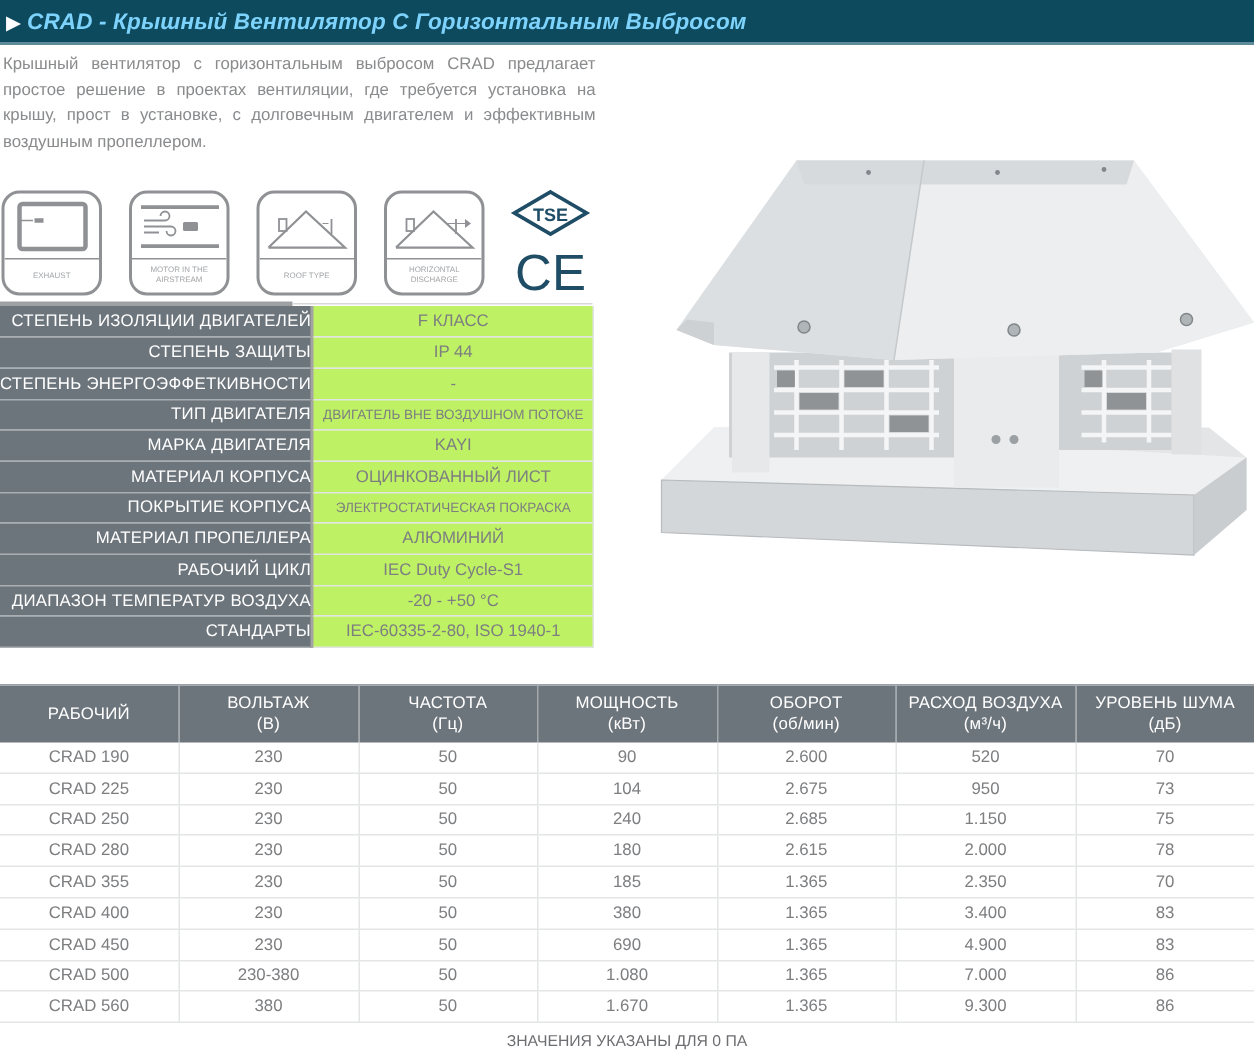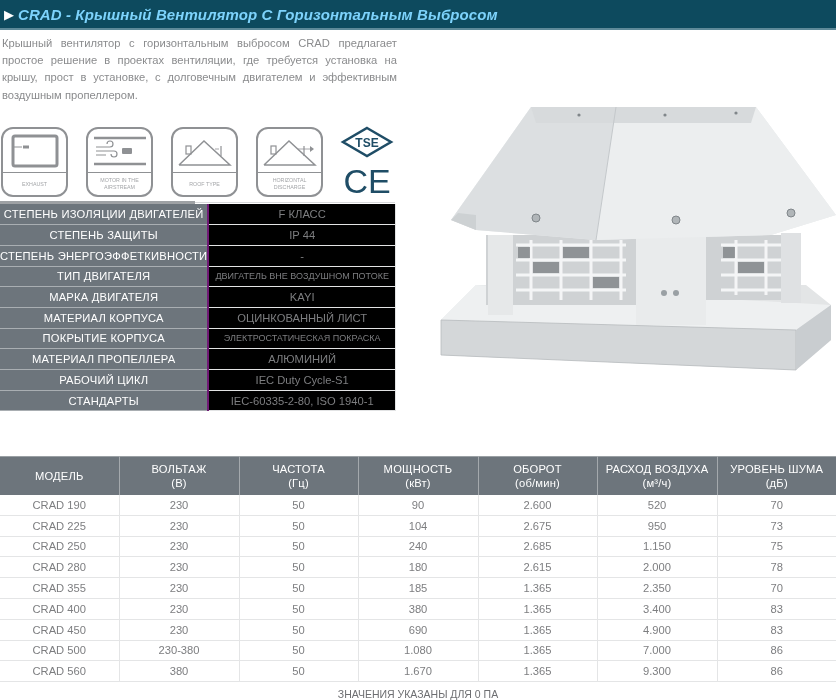--- a/index.html
+++ b/index.html
@@ -33,24 +33,24 @@
   .feature svg { position: absolute; left: 0; top: 0; }
   .cert { position: absolute; left: 340px; top: 0; width: 55px; height: 75px; }
 
   .icons-rule { position: absolute; left: 0; top: 201px; width: 195px; height: 3px; background: #9ea1a4; }
   .icons-rule2 { position: absolute; left: 195px; top: 202px; width: 200px; height: 1px; background: #d7d8da; }
 
   .spec { position: absolute; left: 0; top: 204px; width: 396px; border-collapse: collapse; }
   .spec td { height: 20.7px; font-size: 11.2px; text-align: center; white-space: nowrap; }
   .spec td.k {
     width: 196px; background: #6d757c; color: #ffffff; letter-spacing: 0.2px;
-    border-bottom: 1px solid #a9aeb2; border-right: 2px solid #701a75;
+    border-bottom: 1px solid #a9aeb2; border-right: 2px solid #a3a3a3; text-align: right;
   }
   .spec td.v {
-    background: #000000; color: #7d7e80; border-bottom: 1px solid #e2e3e4; border-right: 1px solid #e2e3e4; margin-left: 40px;
+    background: #bef264; color: #7d7e80; border-bottom: 1px solid #e2e3e4; border-right: 1px solid #e2e3e4; margin-left: 40px;
   }
   .spec td.v.small { font-size: 9px; }
 
   .product { position: absolute; left: 436px; top: 95px; width: 400px; height: 280px; }
 
   .models { position: absolute; left: 0; top: 456px; width: 836px; border-collapse: collapse; }
   .models th {
     background: #6d757c; color: #ffffff; font-weight: normal; font-size: 11.2px; line-height: 14px;
     height: 38px; text-align: center; border-right: 1px solid #a4a9ad; border-top: 1px solid #9aa0a4;
     letter-spacing: 0.2px;
@@ -167,20 +167,24 @@
         <td class="k">ПОКРЫТИЕ КОРПУСА</td>
         <td class="v small">ЭЛЕКТРОСТАТИЧЕСКАЯ ПОКРАСКА</td>
       </tr>
     <tr>
         <td class="k">МАТЕРИАЛ ПРОПЕЛЛЕРА</td>
         <td class="v">АЛЮМИНИЙ</td>
       </tr>
     <tr>
         <td class="k">РАБОЧИЙ ЦИКЛ</td>
         <td class="v">IEC Duty Cycle-S1</td>
+      </tr>
+    <tr>
+        <td class="k">ДИАПАЗОН ТЕМПЕРАТУР ВОЗДУХА</td>
+        <td class="v">-20 - +50 °C</td>
       </tr>
     <tr>
         <td class="k">СТАНДАРТЫ</td>
         <td class="v">IEC-60335-2-80, ISO 1940-1</td>
       </tr>
   </tbody>
 </table>
 
 <svg class="product" viewBox="0 0 400 280">
 
@@ -241,21 +245,21 @@
     <col style="width:119px">
       <col style="width:120px">
       <col style="width:119px">
       <col style="width:120px">
     <col style="width:119px">
       <col style="width:120px">
       <col style="width:119px">
   </colgroup>
   <thead>
     <tr>
-      <th><span>МОДЕЛЬ</span></th>
+      <th><span>РАБОЧИЙ</span></th>
       <th><span>ВОЛЬТАЖ</span><br><span>(В)</span></th>
       <th><span>ЧАСТОТА</span><br><span>(Гц)</span></th>
       <th><span>МОЩНОСТЬ</span><br><span>(кВт)</span></th>
       <th><span>ОБОРОТ</span><br><span>(об/мин)</span></th>
       <th><span>РАСХОД ВОЗДУХА</span><br><span>(м³/ч)</span></th>
       <th><span>УРОВЕНЬ ШУМА</span><br><span>(дБ)</span></th>
     </tr>
   </thead>
   <tbody id="model-rows">
       <tr>

